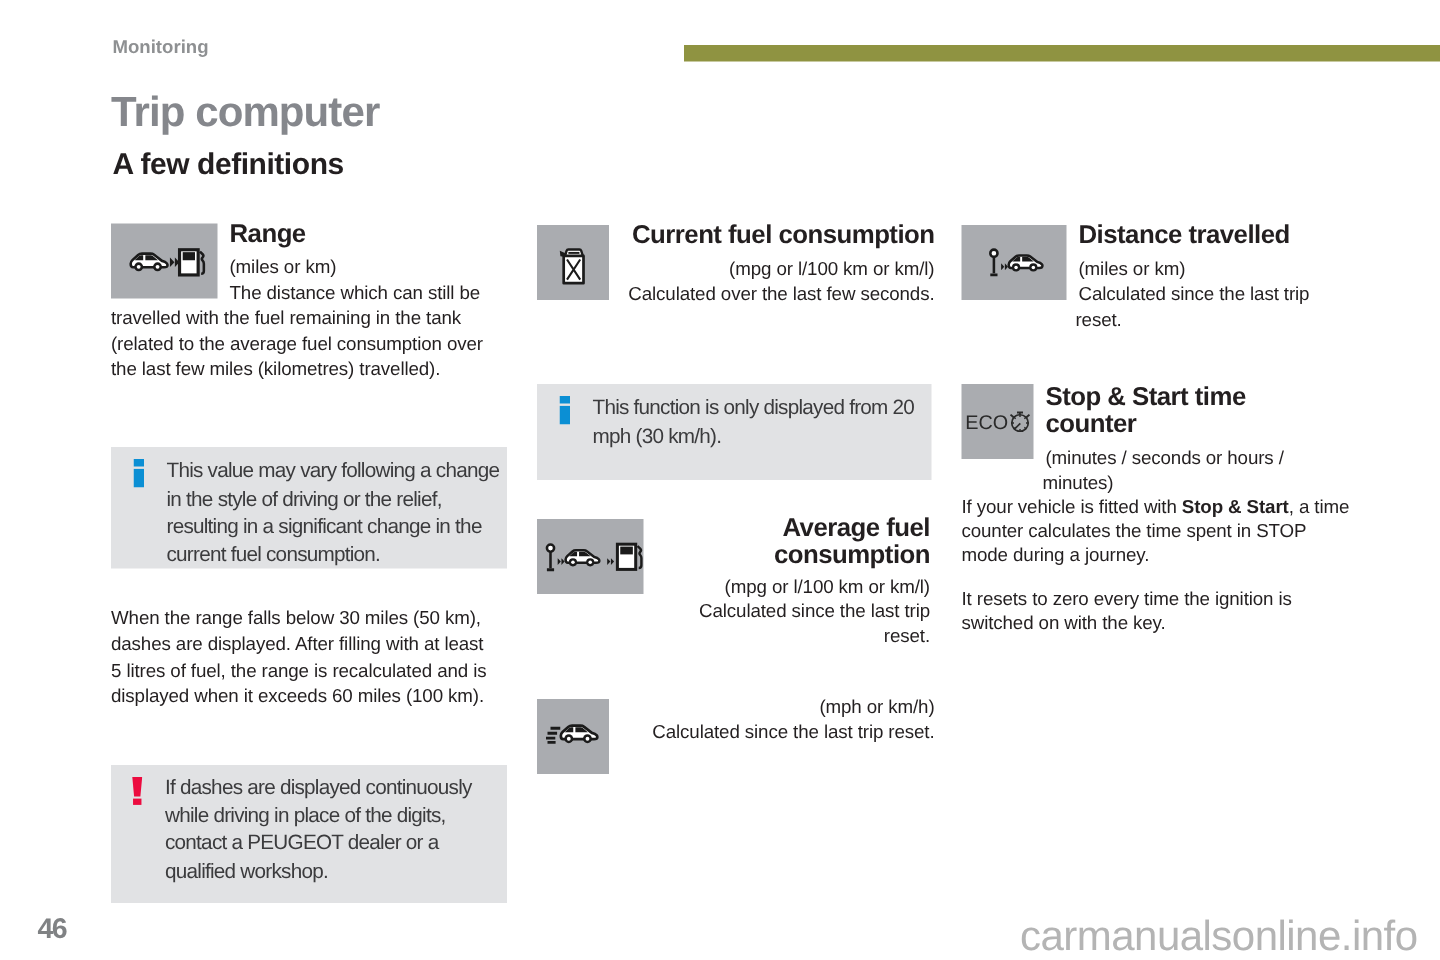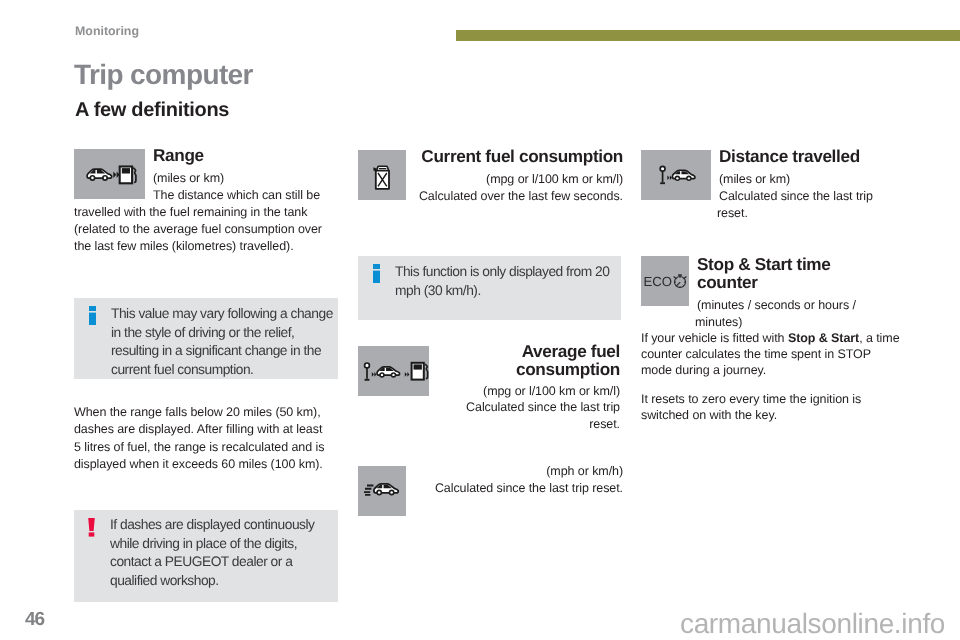--- a/index.html
+++ b/index.html
@@ -73,21 +73,21 @@
   <div class="infobox" style="left:74px;top:298px;width:264px;height:81px;">
     <span class="ic" style="left:15px;top:8px;">
       <svg width="7" height="19" viewBox="0 0 7 19">
           <rect x="0" y="0" width="7" height="5" fill="#0b8fd4"></rect>
           <rect x="0" y="6.6" width="7" height="12.4" fill="#0b8fd4"></rect>
         </svg>
     </span>
     <div class="tx" style="left:37px;top:7px;width:228px;">This value may vary following a change in the style of driving or the relief, resulting in a significant change in the current fuel consumption.</div>
   </div>
 
-  <div class="body" style="position:absolute;left:74px;top:404px;width:254px;line-height:17.35px;">When the range falls below 20 miles (50 km), dashes are displayed. After filling with at least 5 litres of fuel, the range is recalculated and is displayed when it exceeds 60 miles (100 km).</div>
+  <div class="body" style="position:absolute;left:74px;top:404px;width:254px;line-height:17.35px;">When the range falls below 30 miles (50 km), dashes are displayed. After filling with at least 5 litres of fuel, the range is recalculated and is displayed when it exceeds 60 miles (100 km).</div>
 
   <div class="col c2" style="top:147px;">
     <div class="iconbox fl" style="width:48px;height:50px;">
       <svg viewBox="0 0 48 50" width="48" height="50">
         <g>
           <path d="M18.6,21.0 L19.7,17.2 C19.9,16.6 20.3,16.3 20.9,16.3 L28.3,16.3 C28.9,16.3 29.3,16.6 29.5,17.2 L30.7,21.0 Z" fill="#fff" stroke="#1b1b1b" stroke-width="1.6" stroke-linejoin="round"></path>
           <path d="M20.9,18.6 L28.3,18.6" stroke="#1b1b1b" stroke-width="1.3"></path>
           <path d="M17.8,20.6 L31.0,20.6 L31.0,38.8 L17.8,38.8 Z" fill="#fff" stroke="#1b1b1b" stroke-width="1.8" stroke-linejoin="round"></path>
           <path d="M20.0,23.0 L28.8,36.4 M28.8,23.0 L20.0,36.4" stroke="#1b1b1b" stroke-width="1.4" fill="none"></path>
           <path d="M18.6,18.6 L15.2,17.2 L15.6,20.8 L18.8,21.4 Z" fill="#1b1b1b"></path>

